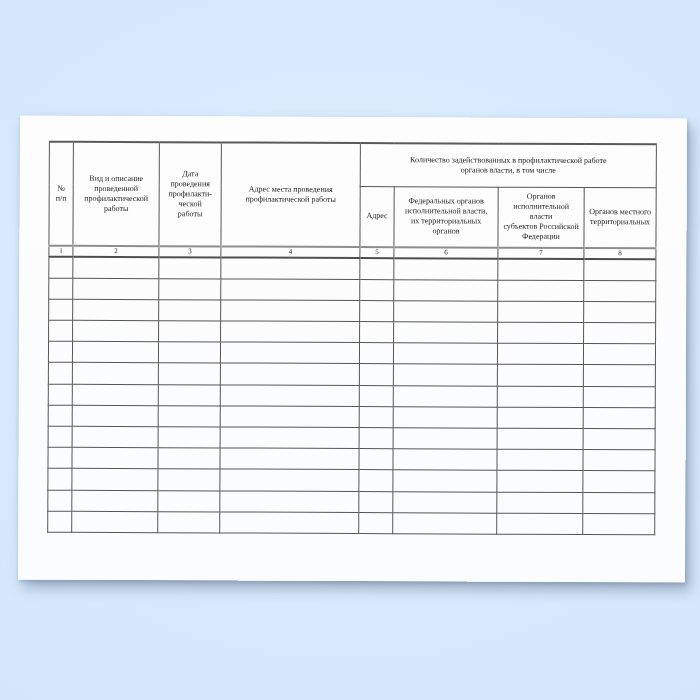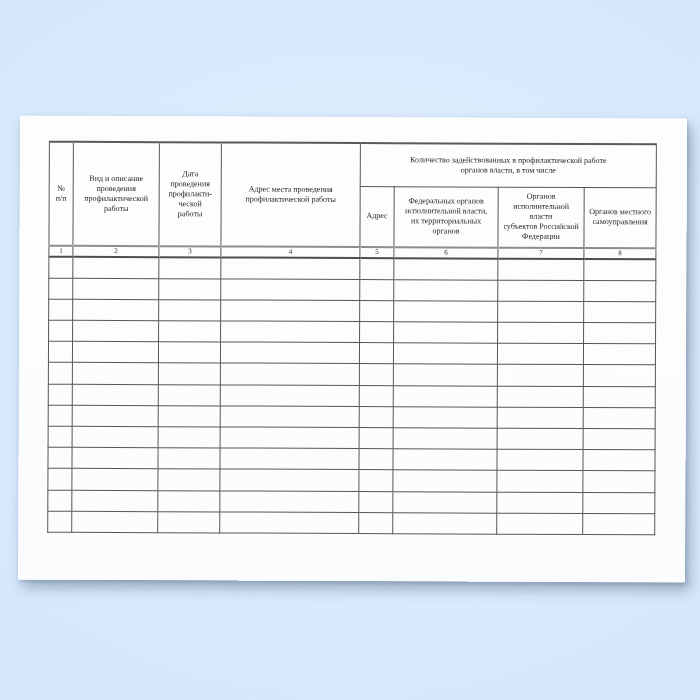--- a/index.html
+++ b/index.html
@@ -55,21 +55,21 @@
       <col style="width:34px">
         <col style="width:104px">
         <col style="width:86px">
         <col style="width:72px">
     </colgroup>
     <thead>
       <tr class="hr1">
         <th rowspan="2">№
 п/п</th>
         <th rowspan="2">Вид и описание
-проведения
+проведенной
 профилактической
 работы</th>
         <th rowspan="2">Дата
 проведения
 профилакти-
 ческой
 работы</th>
         <th rowspan="2">Адрес места проведения
 профилактической работы</th>
         <th colspan="4">Количество задействованных в профилактической работе
@@ -80,21 +80,21 @@
         <th>Федеральных органов
 исполнительной власти,
 их территориальных
 органов</th>
         <th>Органов
 исполнительной
 власти
 субъектов Российской
 Федерации</th>
         <th>Органов местного
-самоуправления</th>
+территориальных</th>
       </tr>
       <tr class="numrow">
         <td>1</td>
         <td>2</td>
         <td>3</td>
         <td>4</td>
         <td>5</td>
         <td>6</td>
         <td>7</td>
         <td>8</td>

